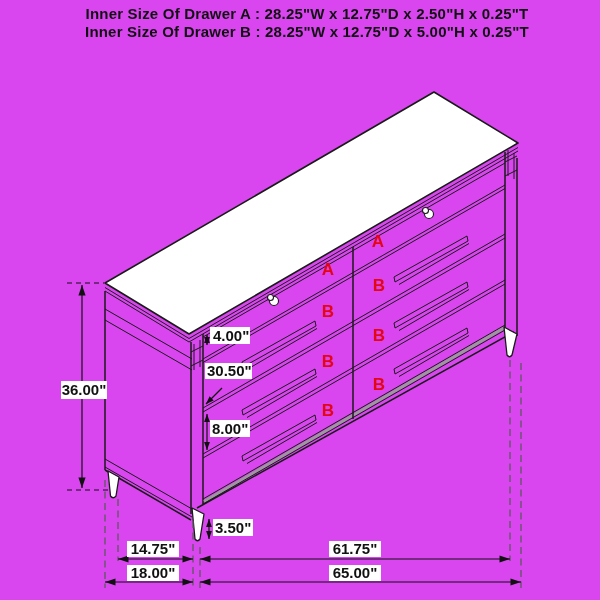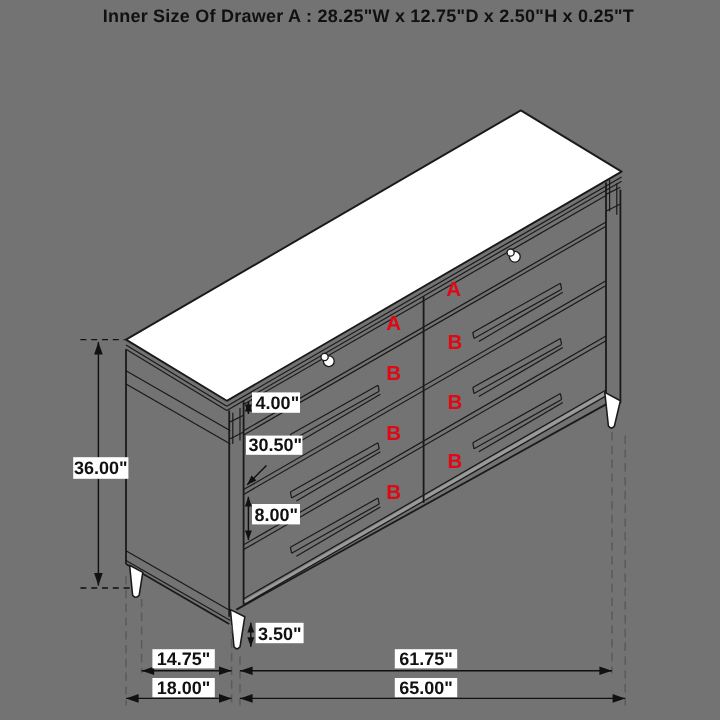--- a/index.html
+++ b/index.html
@@ -1,16 +1,16 @@
 <!DOCTYPE html>
 <html><head>
 <meta charset="utf-8">
 <style>
   html,body{margin:0;padding:0;background:#fff;}
-  .stage{position:relative;width:600px;height:600px;background:#737373;overflow:hidden;
+  .stage{position:relative;width:600px;height:600px;background:#d946ef;overflow:hidden;
          font-family:"Liberation Sans",sans-serif;}
   .titles{position:absolute;top:5px;left:0;width:600px;text-align:center;
           padding-left:14px;box-sizing:border-box;}
   .title-line{font-size:15px;font-weight:700;color:#111;line-height:18px;
               letter-spacing:0.2px;white-space:nowrap;}
   svg{position:absolute;top:0;left:0;}
   .ln{stroke:#1a1a1a;stroke-width:1.5;fill:none;stroke-linejoin:round;}
   .ln-thin{stroke:#1a1a1a;stroke-width:1;fill:none;}
   .ln-gray{stroke:#9a9a9a;stroke-width:2.6;fill:none;}
   .panel{fill:#ffffff;stroke:#1a1a1a;stroke-width:1.6;stroke-linejoin:round;}
@@ -23,20 +23,21 @@
   .dim-text{font:700 15px "Liberation Sans",sans-serif;fill:#111;}
   .letter{font:700 17px "Liberation Sans",sans-serif;fill:#e30613;}
 </style>
 </head>
 <body>
 
 <div class="stage">
 
   <div class="titles">
     <div class="title-line">Inner Size Of Drawer A : 28.25"W x 12.75"D x 2.50"H x 0.25"T</div>
+    <div class="title-line">Inner Size Of Drawer B : 28.25"W x 12.75"D x 5.00"H x 0.25"T</div>
   </div>
 
   <svg width="600" height="600" viewBox="0 0 600 600">
     <defs>
       <marker id="arrL" markerUnits="userSpaceOnUse" markerWidth="12" markerHeight="10" viewBox="0 0 12 10" refX="11" refY="5" orient="auto-start-reverse">
         <path d="M0.5,1.4 L11,5 L0.5,8.6 Z" fill="#111"></path>
       </marker>
       <marker id="arrS" markerUnits="userSpaceOnUse" markerWidth="9" markerHeight="8" viewBox="0 0 9 8" refX="8.3" refY="4" orient="auto-start-reverse">
         <path d="M0.3,1.1 L8.3,4 L0.3,6.9 Z" fill="#111"></path>
       </marker>

